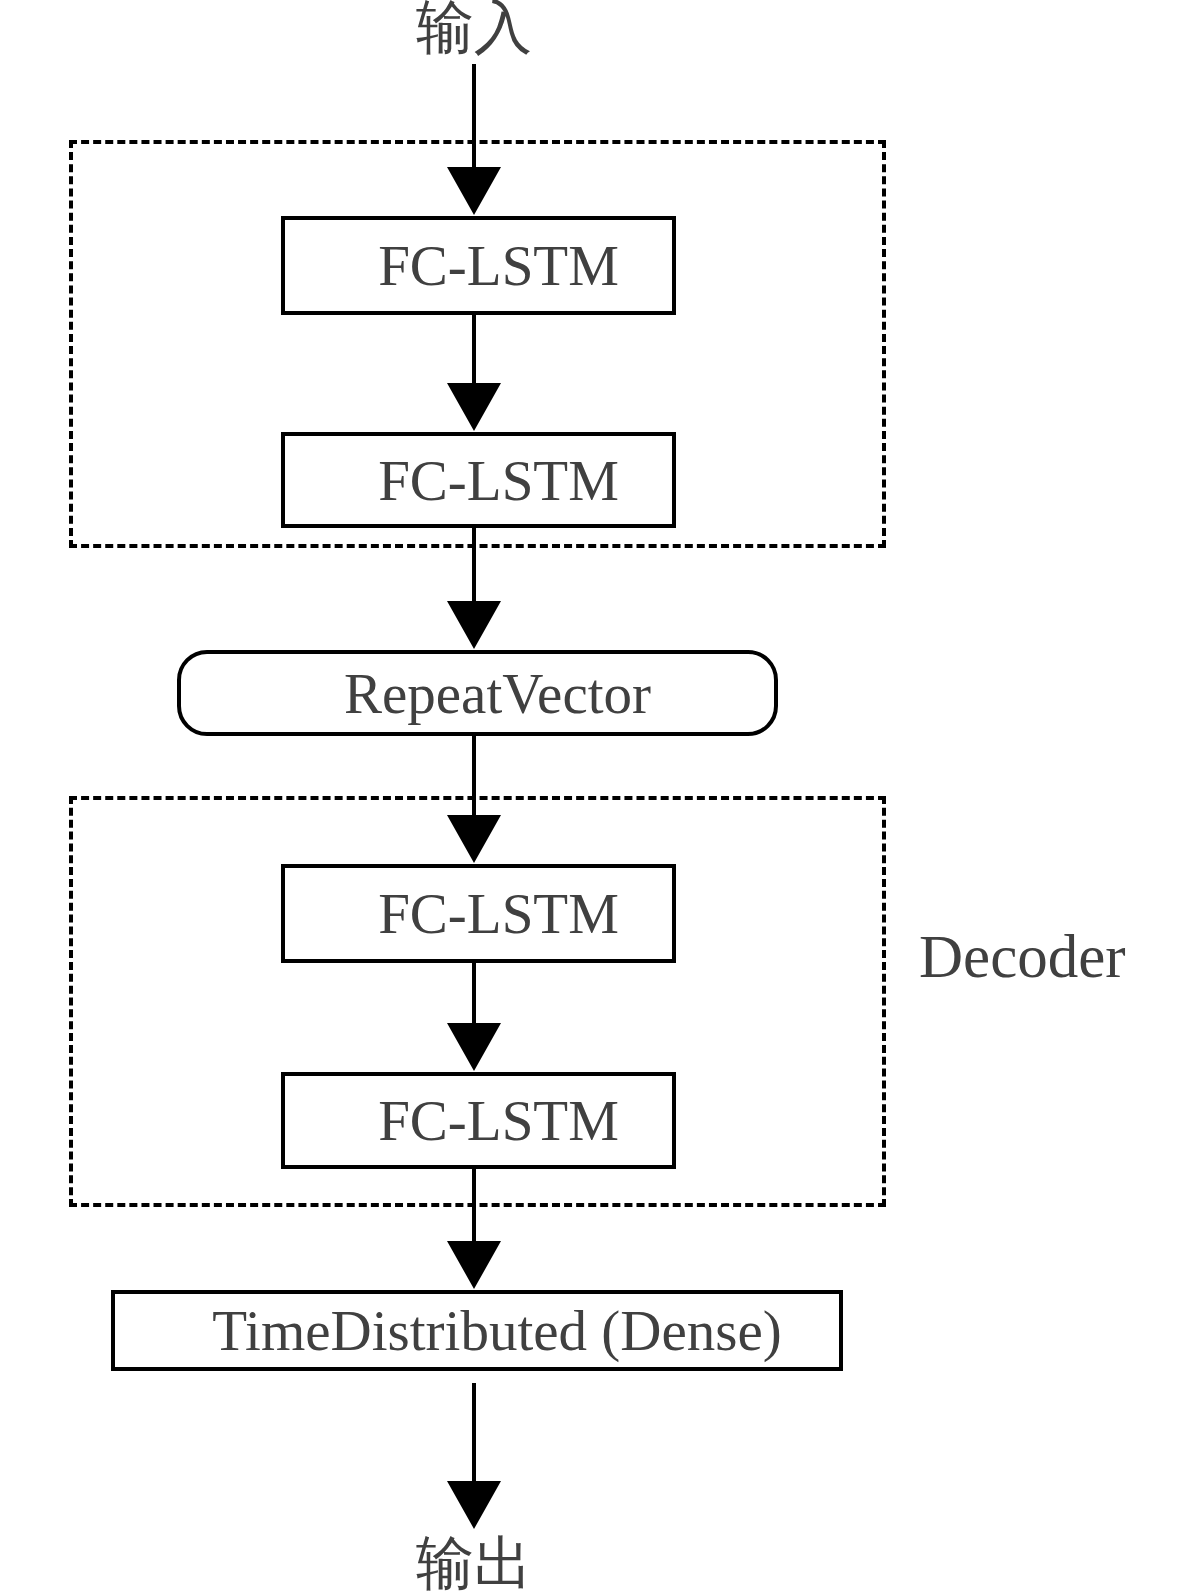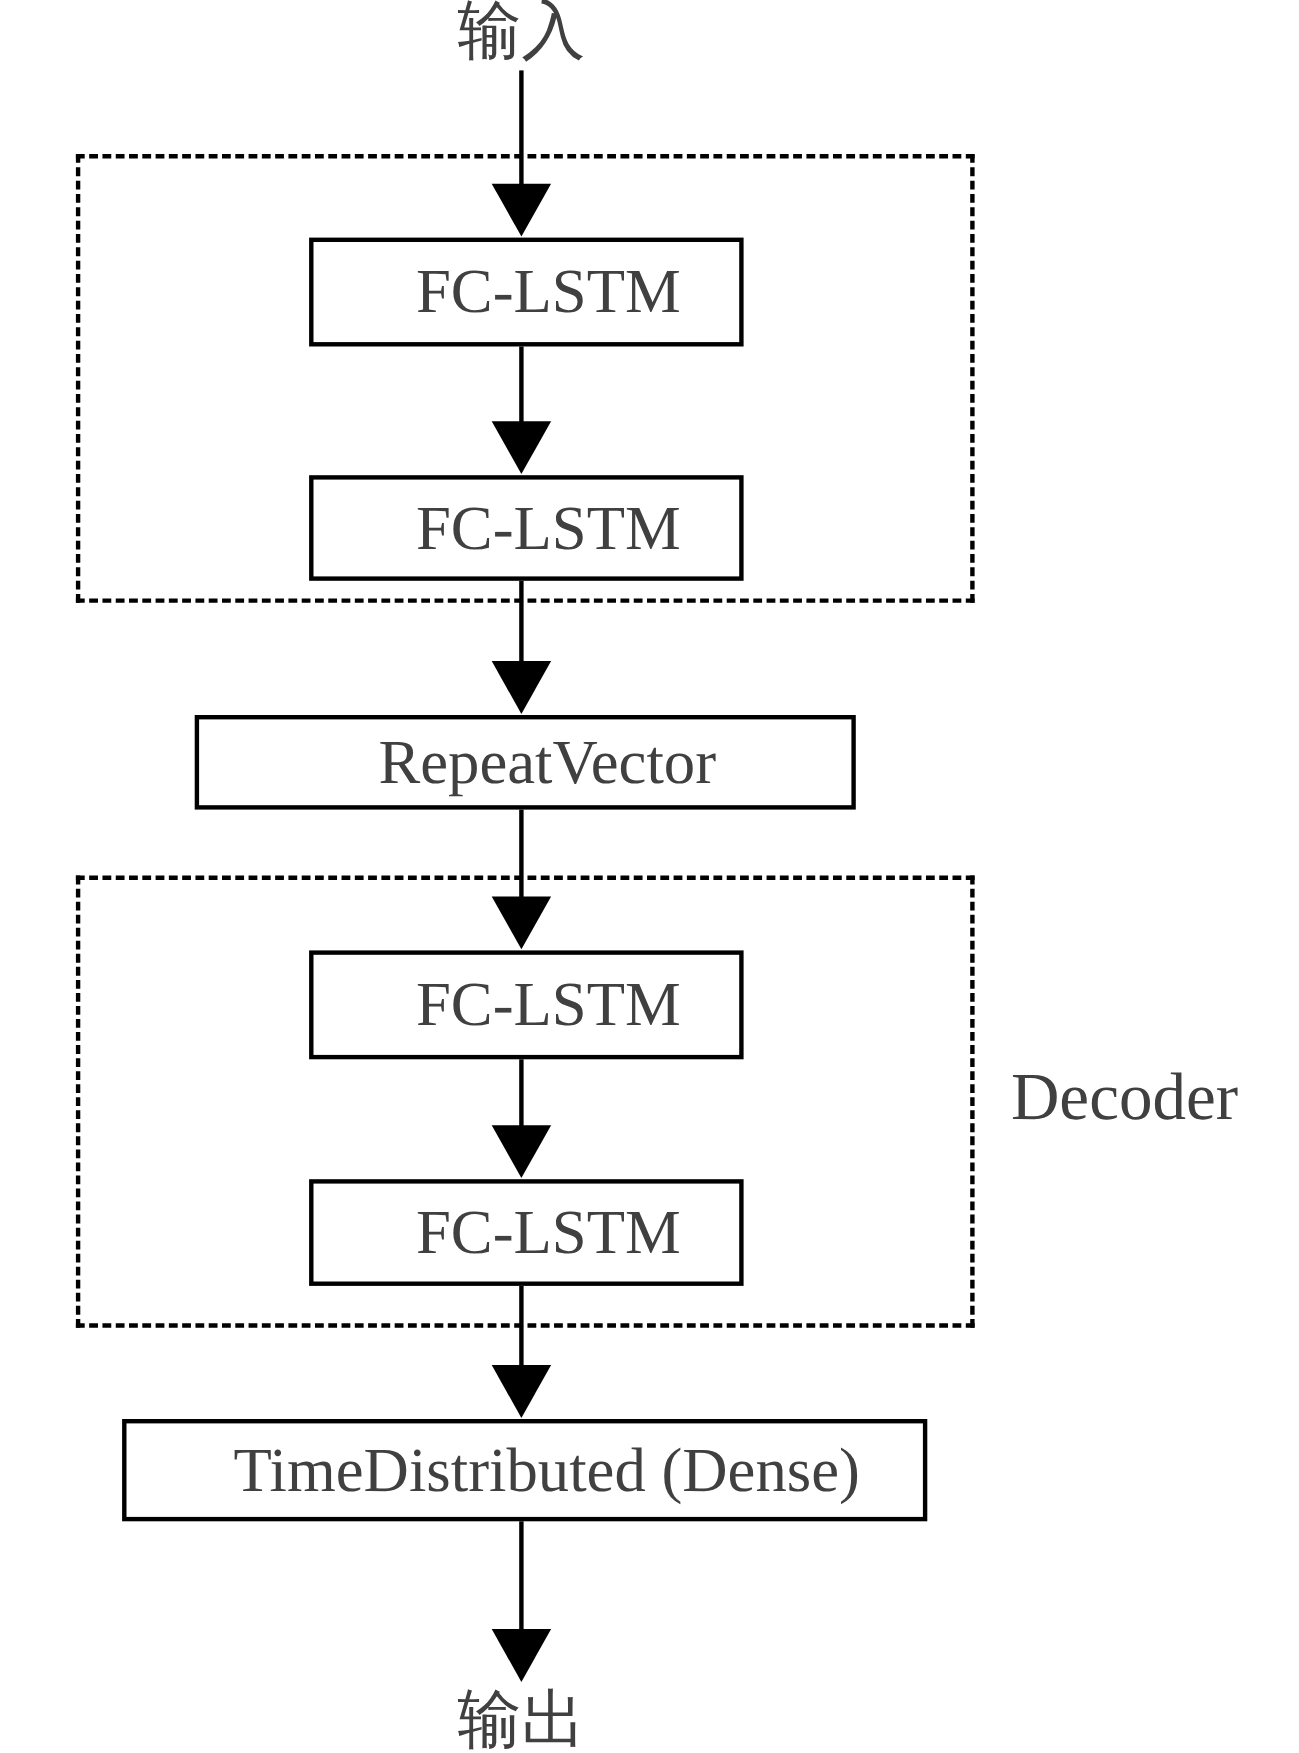--- a/index.html
+++ b/index.html
@@ -92,21 +92,21 @@
   <div class="node" style="left:281px; top:432px; width:395px; height:96px;">
     <span>FC-LSTM</span>
   </div>
 
 
   <div>
     <div class="arrow-line" style="left:472px; top:528px; height:84px;"></div>
     <div class="arrow-head" style="left:447px; top:601px;"></div>
   </div>
 
-  <div class="node" style="left:177px; top:650px; width:601px; height:86px;">
+  <div class="node" style="left:177px; top:650px; width:601px; height:86px;border-radius:30px;">
     <span>RepeatVector</span>
   </div>
 
   <div>
     <div class="arrow-line" style="left:472px; top:736px; height:90px;"></div>
     <div class="arrow-head" style="left:447px; top:815px;"></div>
   </div>
 
   <div class="node" style="left:281px; top:864px; width:395px; height:99px;">
     <span>FC-LSTM</span>
@@ -114,28 +114,28 @@
 
   <div>
     <div class="arrow-line" style="left:472px; top:963px; height:75px;"></div>
     <div class="arrow-head" style="left:447px; top:1023px;"></div>
   </div>
 
   <div class="node" style="left:281px; top:1072px; width:395px; height:97px;">
     <span>FC-LSTM</span>
   </div>
 
-  <div class="side-label" style="left:919px; top:967px;">Decoder</div>
+  <div class="side-label" style="left:919px; top:926px;">Decoder</div>
 
   <div>
     <div class="arrow-line" style="left:472px; top:1169px; height:86px;"></div>
     <div class="arrow-head" style="left:447px; top:1241px;"></div>
   </div>
 
-  <div class="node" style="left:111px; top:1290px; width:732px; height:93px;">
+  <div class="node" style="left:111px; top:1290px; width:732px; height:81px;">
     <span>TimeDistributed (Dense)</span>
   </div>
 
   <div>
     <div class="arrow-line" style="left:472px; top:1383px; height:110px;"></div>
     <div class="arrow-head" style="left:447px; top:1481px;"></div>
   </div>
 
   <div class="io-label" style="top:1532px;">输出</div>
 

